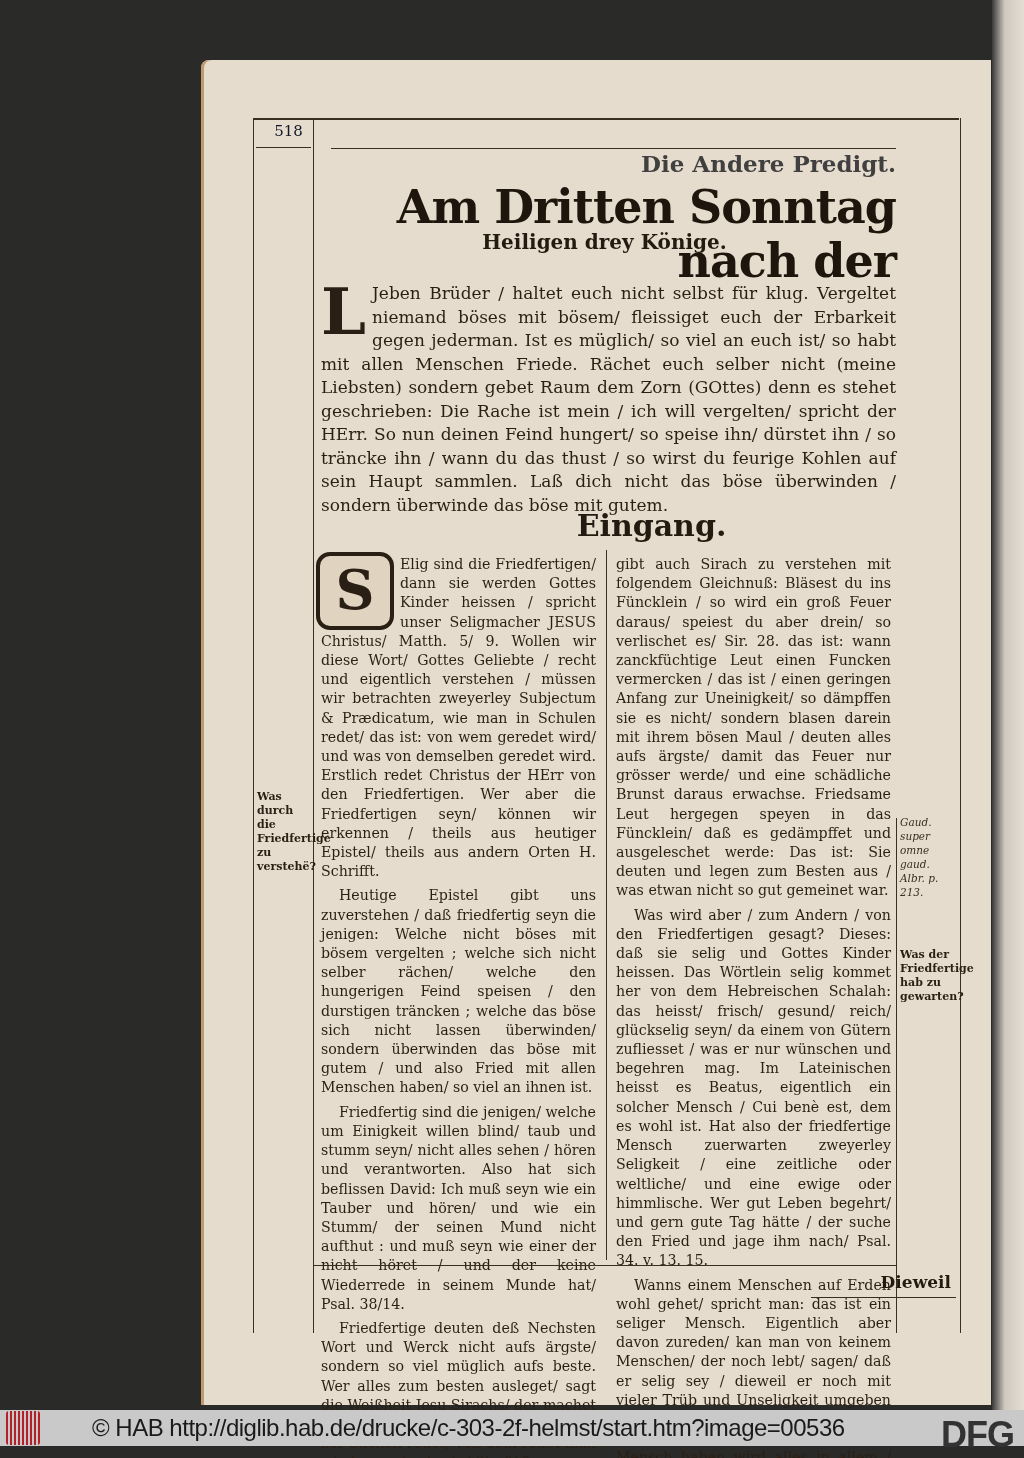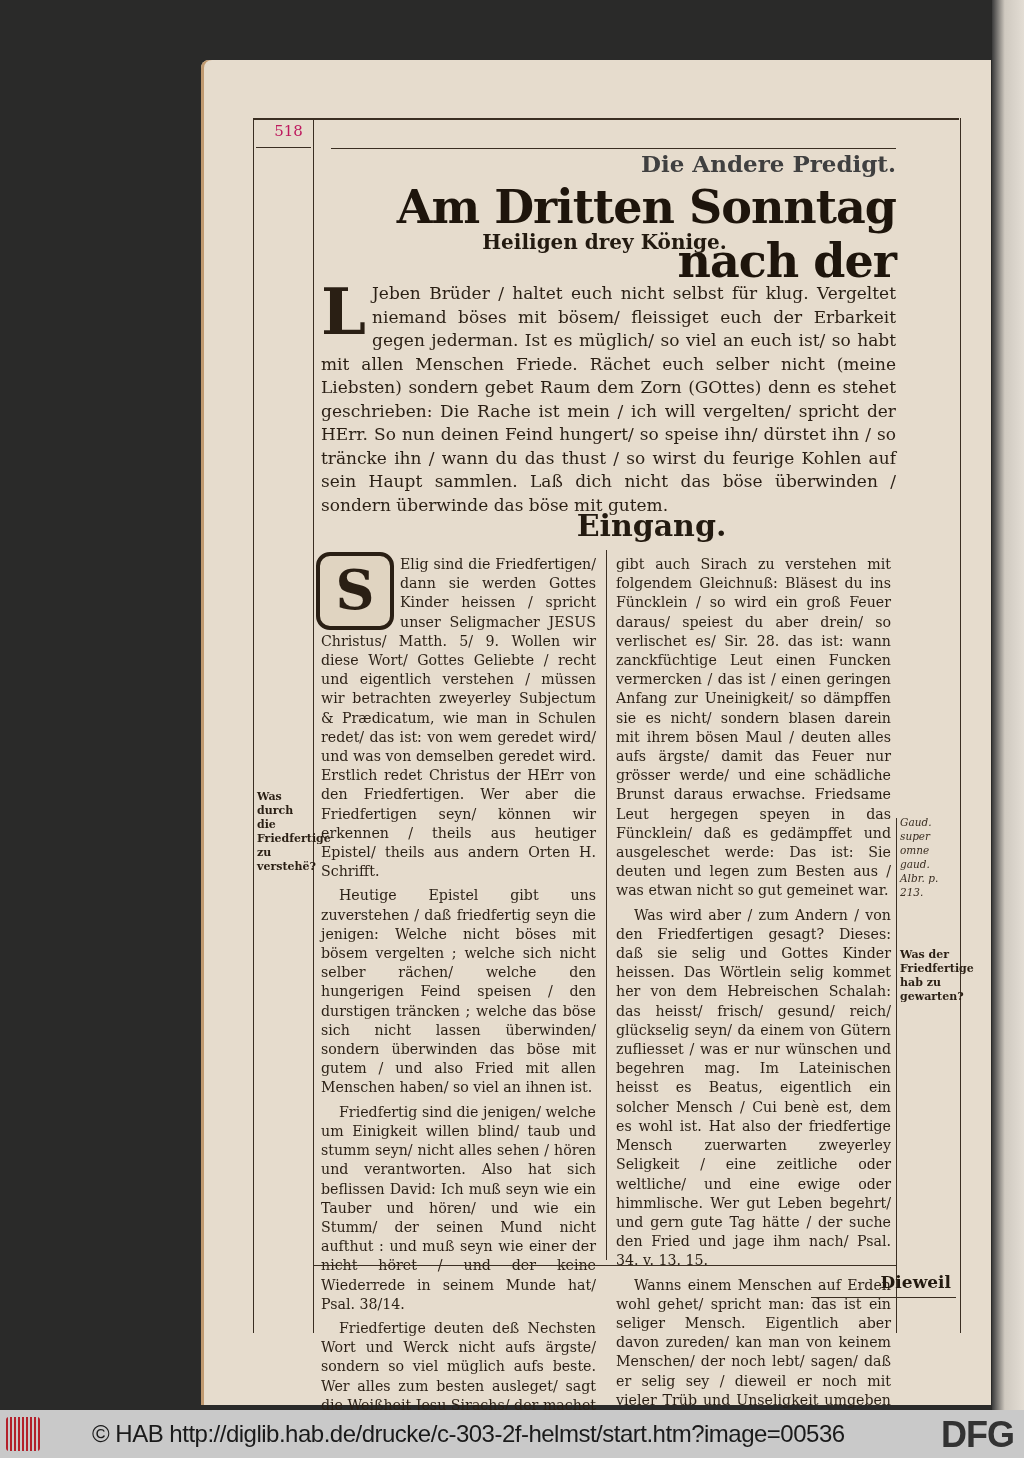--- a/index.html
+++ b/index.html
@@ -1,21 +1,21 @@
 <!DOCTYPE html>
 <html><head>
 <meta charset="utf-8">
 <style>
   html,body{margin:0;padding:0;}
   body{width:1024px;height:1458px;background:#2a2a29;position:relative;overflow:hidden;font-family:"DejaVu Serif",serif;}
   .bg-right{position:absolute;left:992px;top:0;width:32px;height:1410px;background:linear-gradient(90deg,#3a3a3a,#cfc9c0 40%,#e3ddd4);}
   .page{position:absolute;left:201px;top:60px;width:790px;height:1345px;background:#e6dccd;border-radius:8px 0 0 0;box-shadow:inset 3px 0 0 #c09a70;}
   .frame{position:absolute;left:52px;top:58px;width:706px;height:1215px;border-left:1.5px solid #3a2e22;border-right:1.5px solid #3a2e22;}
   .topline{position:absolute;left:52px;top:58px;width:706px;border-top:2px solid #3a2e22;}
-  .pagenum{position:absolute;left:60px;top:62px;width:55px;font-size:15px;color:#be185d;text-align:center;}
+  .pagenum{position:absolute;left:60px;top:62px;width:55px;font-size:15px;color:#0f172a;text-align:center;}
   .pn-line{position:absolute;left:55px;top:87px;width:55px;border-top:1.5px solid #3a2e22;}
   .inner-left{position:absolute;left:112px;top:58px;height:1215px;border-left:1.5px solid #3a2e22;}
   .inner-right{position:absolute;left:695px;top:758px;height:515px;border-left:1.5px solid #3a2e22;}
   .running{position:absolute;left:115px;top:60px;width:580px;text-align:center;font-size:19px;font-weight:bold;color:#2a1f14;}
   .run-line{position:absolute;left:130px;top:88px;width:565px;border-top:1.5px solid #3a2e22;}
   .h-sub{position:absolute;left:112px;top:90px;width:583px;text-align:right;font-size:23px;font-weight:bold;color:#404040;}
   .h-main{position:absolute;left:112px;top:120px;width:583px;text-align:right;font-size:46px;font-weight:bold;color:#1e150c;letter-spacing:-1px;font-family:"DejaVu Serif",serif;}
   .h-sub2{position:absolute;left:112px;top:170px;width:583px;text-align:center;font-size:20px;font-weight:bold;color:#231a10;}
   .epistle-ref{position:absolute;left:112px;top:202px;width:583px;text-align:center;font-size:16px;color:#2a1f14;font-weight:bold;}
   .epistle{position:absolute;left:120px;top:222px;width:575px;font-size:17px;line-height:23.5px;color:#2a1f14;text-align:justify;}
@@ -26,21 +26,21 @@
   .col-sep{position:absolute;left:405px;top:490px;height:710px;border-left:1.5px solid #3a2e22;}
   .dropcap-S{float:left;width:78px;height:78px;margin:2px 6px 0 0;background:#e0d4c1;border:4px solid #2a1f14;border-radius:14px;display:flex;align-items:center;justify-content:center;font-size:54px;font-weight:bold;color:#2a1f14;box-sizing:border-box;}
   .colA p,.colB p{margin:5px;text-indent:18px;}
   .colA p.first,.colB p.first{text-indent:0;}
   .bottomline{position:absolute;left:112px;top:1205px;width:583px;border-top:1.5px solid #3a2e22;}
   .catch{position:absolute;left:600px;top:1212px;width:150px;text-align:right;font-size:17px;font-weight:bold;color:#231a10;}
   .catch-line{position:absolute;left:610px;top:1237px;width:145px;border-top:1.5px solid #3a2e22;}
   .margin-left{position:absolute;left:56px;top:730px;width:54px;font-size:11px;line-height:14px;color:#2a1f14;font-weight:bold;}
   .margin-right{position:absolute;left:699px;top:755px;width:56px;font-size:10.5px;line-height:14px;color:#3a2e22;font-style:italic;}
   .margin-right2{position:absolute;left:699px;top:888px;width:56px;font-size:11px;line-height:14px;color:#2a1f14;font-weight:bold;}
-  .footer{position:absolute;left:0;top:1410px;width:1024px;height:48px;background:#c9c9c9;display:flex;align-items:center;}
+  .footer{position:absolute;left:0;top:1410px;width:1024px;height:36px;background:#c9c9c9;display:flex;align-items:center;}
   .logo-hab{width:34px;height:34px;margin-left:6px;background:repeating-linear-gradient(90deg,#b3202a 0 2px,transparent 2px 4px);border-radius:3px;}
   .footer-text{margin-left:52px;font-family:"Liberation Sans",sans-serif;font-size:24px;color:#1a1a1a;letter-spacing:-0.5px;}
   .dfg{position:absolute;right:10px;top:4px;font-family:"Liberation Sans",sans-serif;font-weight:bold;font-size:36px;color:#333;letter-spacing:-1px;}
 </style>
 </head>
 <body>
 
 <div class="bg-right"></div>
 
 <div class="page">

